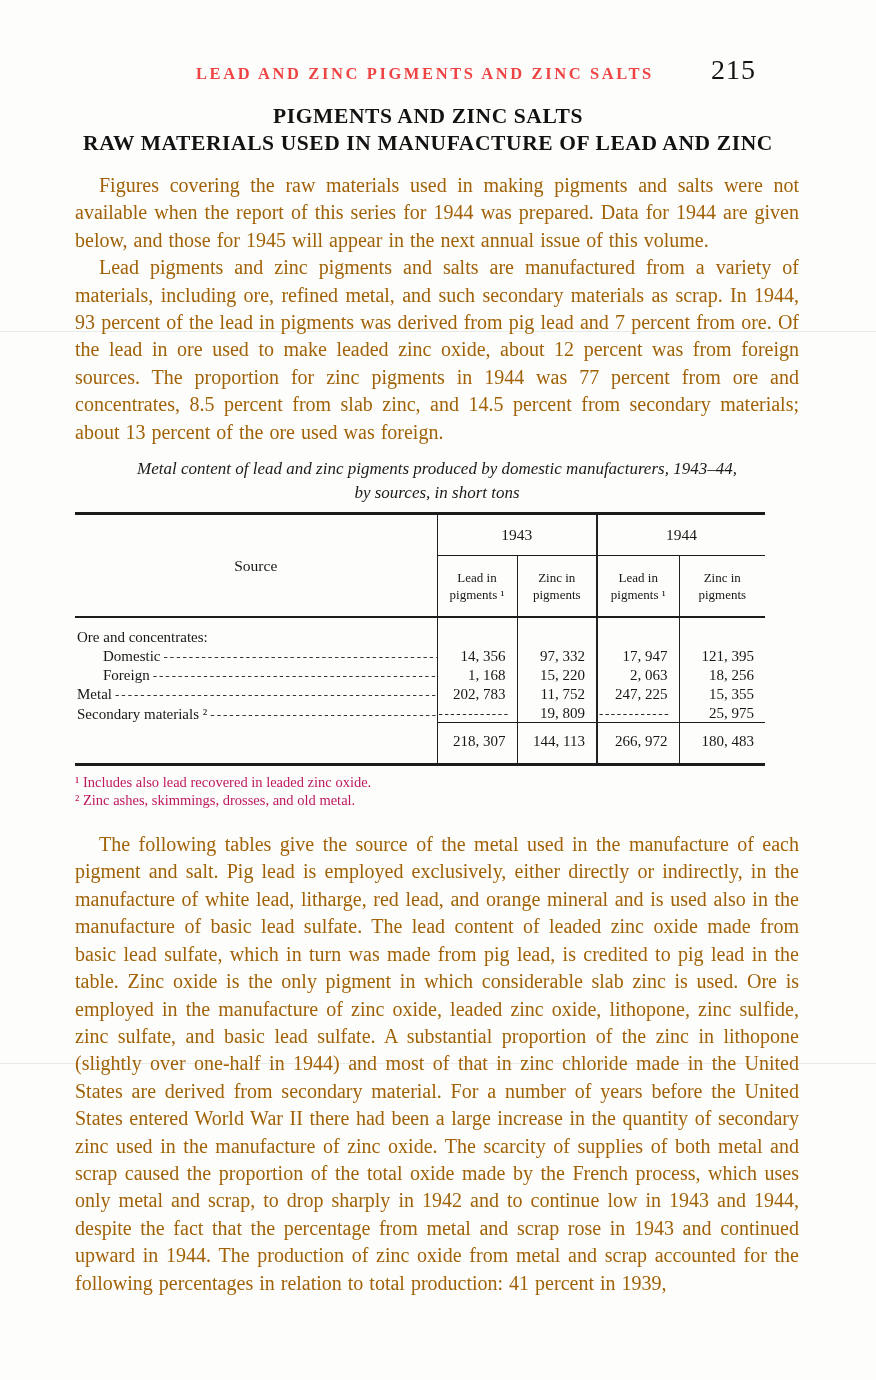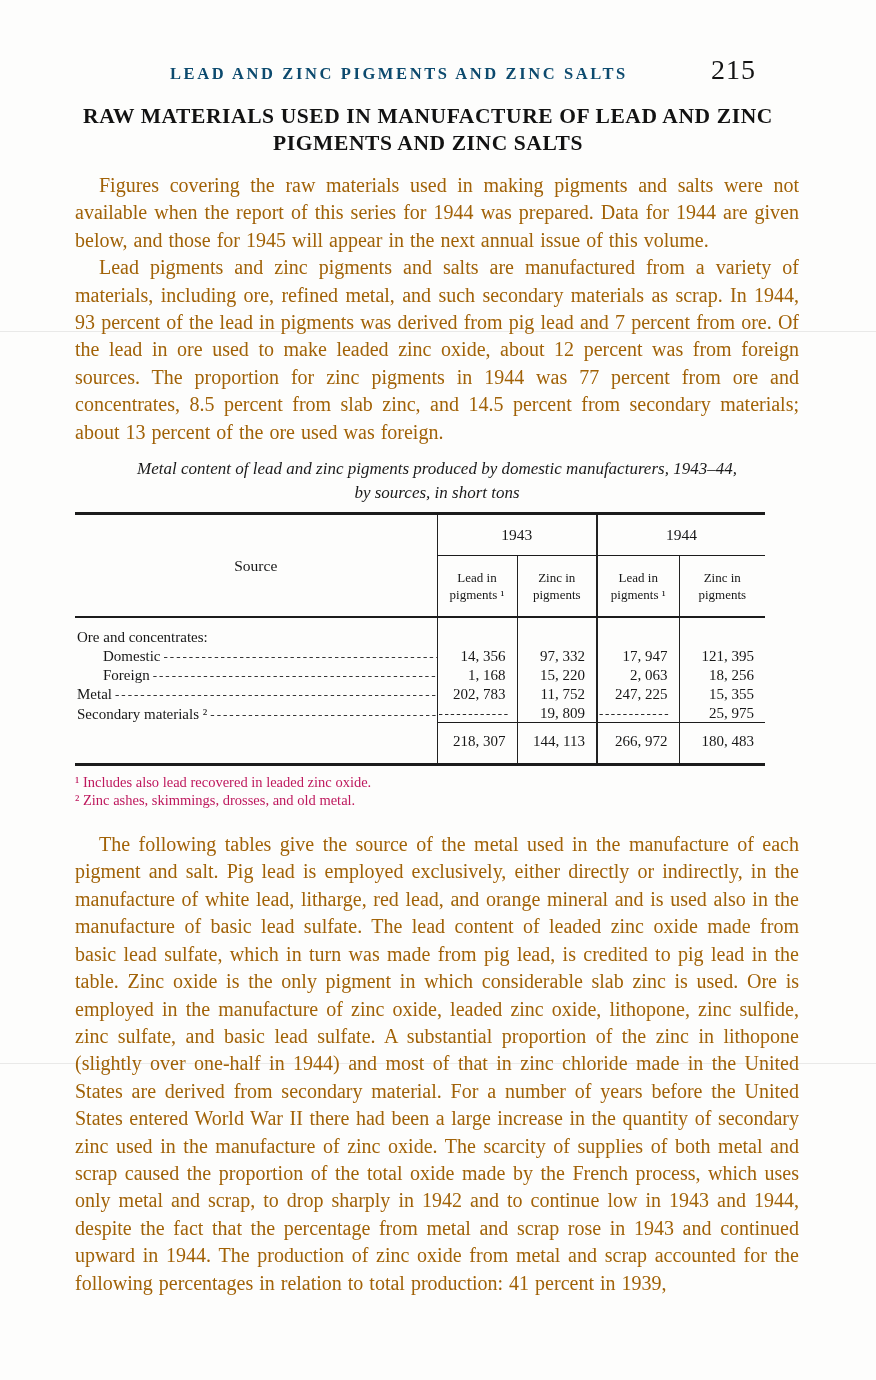--- a/index.html
+++ b/index.html
@@ -12,23 +12,23 @@
     color: #151515;
     font-family: "Liberation Serif", "DejaVu Serif", serif;
     overflow: hidden;
   }
   
   .scan-line { position: absolute; left: 0; width: 100%; height: 1px; background: rgba(110,110,110,0.14); }
   .scan-line.a { top: 331px; }
   .scan-line.b { top: 1063px; }
 
   .running-title {
-    position: absolute; top: 64px; left: 170px;
+    position: absolute; top: 64px; left: 196px;
     font-size: 16.5px; letter-spacing: 2.6px; font-weight: bold;
-    color: #0c4a6e;
+    color: #ef4444;
   }
   .page-number {
     position: absolute; top: 54px; left: 711px;
     font-size: 28px; letter-spacing: 1px; color: #131313;
   }
   .doc-title {
     position: absolute; top: 103px; left: 66px; width: 724px;
     margin: 0; text-align: center;
     font-size: 21.5px; font-weight: bold; line-height: 27px; letter-spacing: 0.6px;
     color: #121212;
@@ -99,22 +99,22 @@
 <body>
 
 <div class="page">
   <div class="scan-line a"></div>
   <div class="scan-line b"></div>
 
   <div class="running-title">LEAD AND ZINC PIGMENTS AND ZINC SALTS</div>
   <div class="page-number">215</div>
 
   <h1 class="doc-title">
+    <span>PIGMENTS AND ZINC SALTS</span>
     <span>RAW MATERIALS USED IN MANUFACTURE OF LEAD AND ZINC</span>
-    <span>PIGMENTS AND ZINC SALTS</span>
   </h1>
 
   <div class="content">
     <p class="body-par">Figures covering the raw materials used in making pigments and salts were not available when the report of this series for 1944 was prepared.  Data for 1944 are given below, and those for 1945 will appear in the next annual issue of this volume.</p>
     <p class="body-par">Lead pigments and zinc pigments and salts are manufactured from a variety of materials, including ore, refined metal, and such secondary materials as scrap.  In 1944, 93 percent of the lead in pigments was derived from pig lead and 7 percent from ore.  Of the lead in ore used to make leaded zinc oxide, about 12 percent was from foreign sources. The proportion for zinc pigments in 1944 was 77 percent from ore and concentrates, 8.5 percent from slab zinc, and 14.5 percent from secondary materials;  about 13 percent of the ore used was foreign.</p>
 
     <div class="table-caption">
       <span>Metal content of lead and zinc pigments produced by domestic manufacturers, 1943–44,</span>
       <span>by sources, in short tons</span>
     </div>

